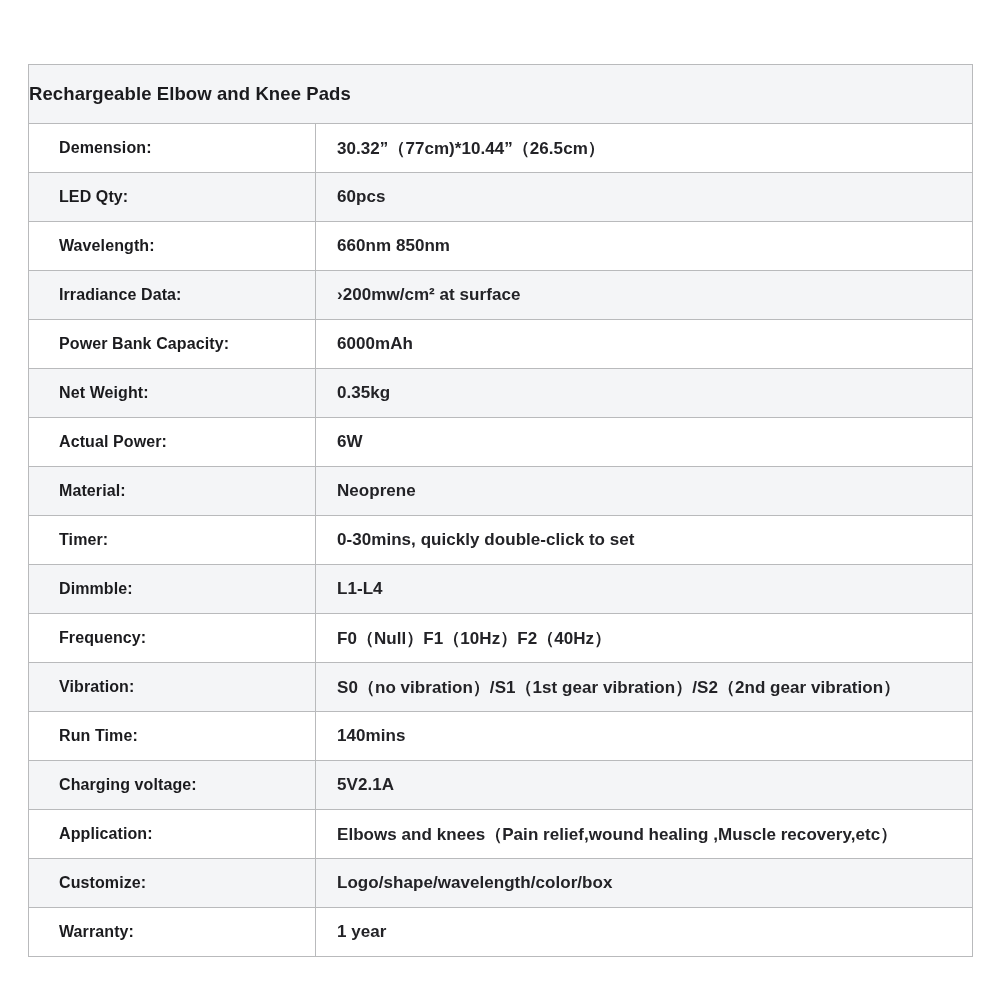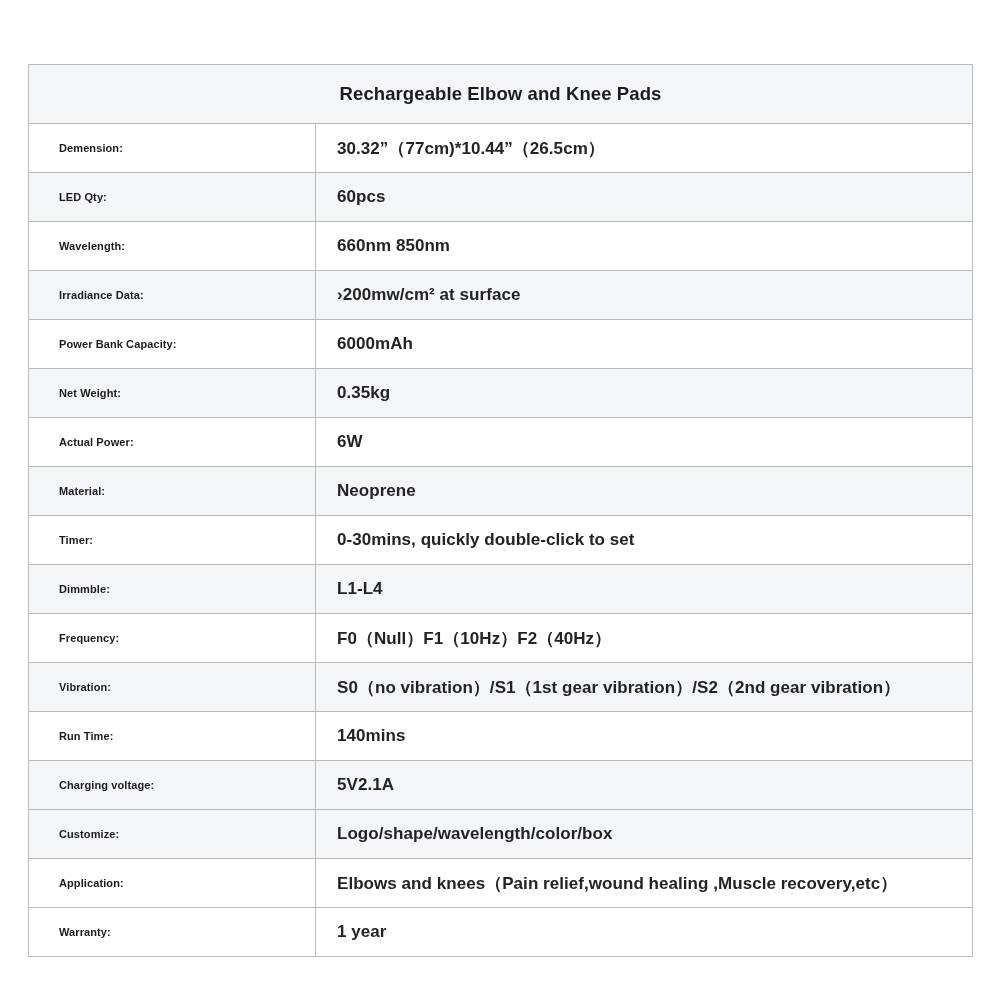--- a/index.html
+++ b/index.html
@@ -31,21 +31,20 @@
     border: 1px solid #b9babc;
   }
 
   .spec-table col.c-label { width: 287px; }
   .spec-table col.c-value { width: 657px; }
 
   .title-row td {
     height: 58px;
     background: #f4f5f7;
     border-bottom: 1px solid #b9babc;
-    text-align: center;
     vertical-align: middle;
     font-size: 18.5px;
     font-weight: bold;
     color: #1b1b1e;
     letter-spacing: 0.1px;
     padding: 0;
   }
 
   .spec-row td {
     height: 49px;
@@ -56,21 +55,21 @@
   }
 
   .spec-row:last-child td {
     border-bottom: none;
     margin-left: 47px;
   }
 
   .spec-row td.label-cell {
     border-right: 1px solid #b9babc;
     padding-left: 30px;
-    font-size: 11px;
+    font-size: 16px;
     font-weight: bold;
     color: #1b1b1e;
     letter-spacing: 0.1px;
     white-space: nowrap;
   }
 
   .spec-row td.value-cell {
     padding-left: 21px;
     padding-right: 8px;
     font-size: 17px;
@@ -152,27 +151,27 @@
           <td class="value-cell tighter">S0（no vibration）/S1（1st gear vibration）/S2（2nd gear vibration）</td>
         </tr>
         <tr class="spec-row plain">
           <td class="label-cell">Run Time:</td>
           <td class="value-cell">140mins</td>
         </tr>
         <tr class="spec-row shade">
           <td class="label-cell">Charging voltage:</td>
           <td class="value-cell">5V2.1A</td>
         </tr>
+        <tr class="spec-row plain">
+          <td class="label-cell">Application:</td>
+          <td class="value-cell tighter">Elbows and knees（Pain relief,wound healing ,Muscle recovery,etc）</td>
+        </tr>
         <tr class="spec-row shade">
           <td class="label-cell">Customize:</td>
           <td class="value-cell">Logo/shape/wavelength/color/box</td>
-        </tr>
-        <tr class="spec-row plain">
-          <td class="label-cell">Application:</td>
-          <td class="value-cell tighter">Elbows and knees（Pain relief,wound healing ,Muscle recovery,etc）</td>
         </tr>
         <tr class="spec-row plain">
           <td class="label-cell">Warranty:</td>
           <td class="value-cell">1 year</td>
         </tr>
       </tbody>
   </table>
 </div>
 
 </body></html>

